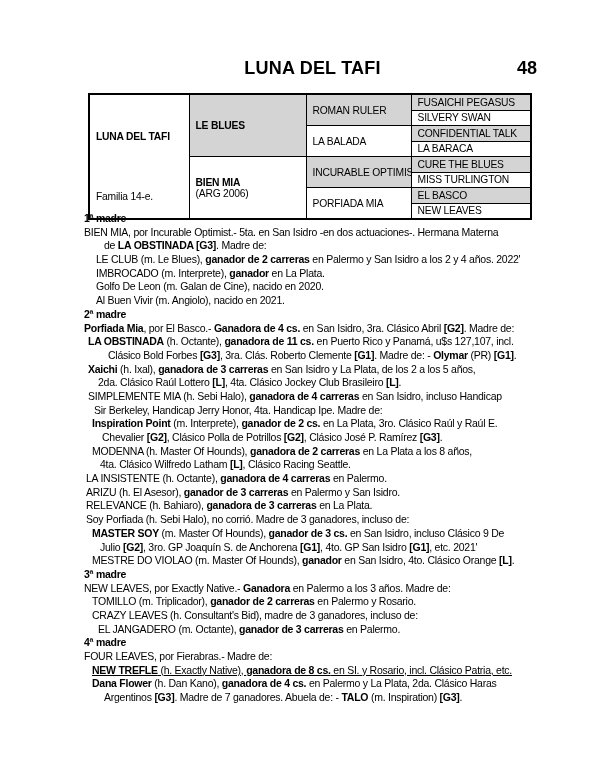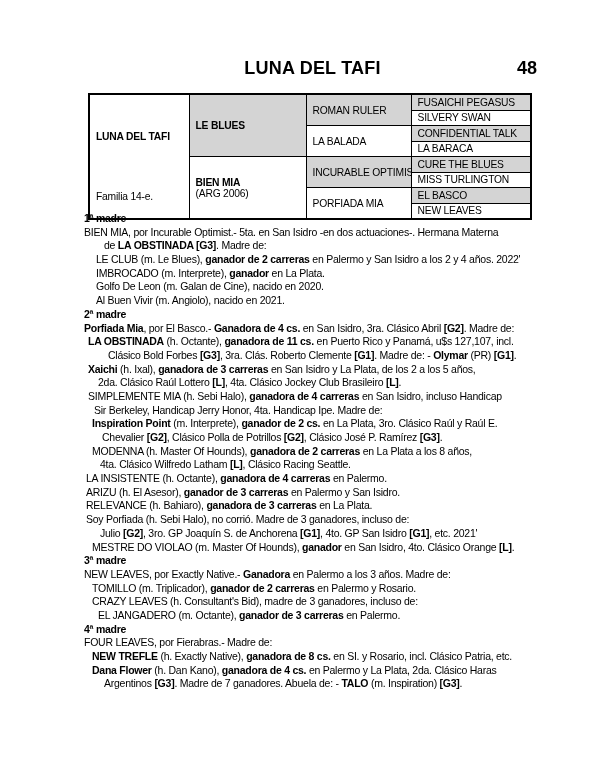--- a/index.html
+++ b/index.html
@@ -119,26 +119,27 @@
       <div class="line" style="padding-left: 4px;"><span>SIMPLEMENTE MIA (h. Sebi Halo), </span><span class="b">ganadora de 4 carreras</span><span> en San Isidro, incluso Handicap</span></div>
       <div class="line" style="padding-left: 10px;"><span>Sir Berkeley, Handicap Jerry Honor, 4ta. Handicap Ipe. Madre de:</span></div>
       <div class="line" style="padding-left: 8px;"><span class="b">Inspiration Point</span><span> (m. Interprete), </span><span class="b">ganador de 2 cs.</span><span> en La Plata, 3ro. Clásico Raúl y Raúl E.</span></div>
       <div class="line" style="padding-left: 18px;"><span>Chevalier </span><span class="b">[G2]</span><span>, Clásico Polla de Potrillos </span><span class="b">[G2]</span><span>, Clásico José P. Ramírez </span><span class="b">[G3]</span><span>.</span></div>
       <div class="line" style="padding-left: 8px;"><span>MODENNA (h. Master Of Hounds), </span><span class="b">ganadora de 2 carreras</span><span> en La Plata a los 8 años,</span></div>
       <div class="line" style="padding-left: 16px;"><span>4ta. Clásico Wilfredo Latham </span><span class="b">[L]</span><span>, Clásico Racing Seattle.</span></div>
       <div class="line" style="padding-left: 2px;"><span>LA INSISTENTE (h. Octante), </span><span class="b">ganadora de 4 carreras</span><span> en Palermo.</span></div>
       <div class="line" style="padding-left: 2px;"><span>ARIZU (h. El Asesor), </span><span class="b">ganador de 3 carreras</span><span> en Palermo y San Isidro.</span></div>
       <div class="line" style="padding-left: 2px;"><span>RELEVANCE (h. Bahiaro), </span><span class="b">ganadora de 3 carreras</span><span> en La Plata.</span></div>
       <div class="line" style="padding-left: 2px;"><span>Soy Porfiada (h. Sebi Halo), no corrió. Madre de 3 ganadores, incluso de:</span></div>
+      <div class="line" style="padding-left: 8px;"><span class="b">MASTER SOY</span><span> (m. Master Of Hounds), </span><span class="b">ganador de 3 cs.</span><span> en San Isidro, incluso Clásico 9 De</span></div>
       <div class="line" style="padding-left: 16px;"><span>Julio </span><span class="b">[G2]</span><span>, 3ro. GP Joaquín S. de Anchorena </span><span class="b">[G1]</span><span>, 4to. GP San Isidro </span><span class="b">[G1]</span><span>, etc. 2021'</span></div>
       <div class="line" style="padding-left: 8px;"><span>MESTRE DO VIOLAO (m. Master Of Hounds), </span><span class="b">ganador</span><span> en San Isidro, 4to. Clásico Orange </span><span class="b">[L]</span><span>.</span></div>
       <div class="line" style="padding-left: 0px;"><span class="b">3ª madre</span></div>
       <div class="line" style="padding-left: 0px;"><span>NEW LEAVES, por Exactly Native.- </span><span class="b">Ganadora</span><span> en Palermo a los 3 años. Madre de:</span></div>
       <div class="line" style="padding-left: 8px;"><span>TOMILLO (m. Triplicador), </span><span class="b">ganador de 2 carreras</span><span> en Palermo y Rosario.</span></div>
       <div class="line" style="padding-left: 8px;"><span>CRAZY LEAVES (h. Consultant's Bid), madre de 3 ganadores, incluso de:</span></div>
       <div class="line" style="padding-left: 14px;"><span>EL JANGADERO (m. Octante), </span><span class="b">ganador de 3 carreras</span><span> en Palermo.</span></div>
       <div class="line" style="padding-left: 0px;"><span class="b">4ª madre</span></div>
       <div class="line" style="padding-left: 0px;"><span>FOUR LEAVES, por Fierabras.- Madre de:</span></div>
-      <div class="line" style="padding-left: 8px;"><span class="b">NEW TREFLE</span><span> (h. Exactly Native), </span><span class="b">ganadora de 8 cs.</span><span> en SI. y Rosario, incl. Clásico Patria, etc.</span></div>
+      <div class="line" style="padding-left: 8px; text-decoration: underline;"><span class="b">NEW TREFLE</span><span> (h. Exactly Native), </span><span class="b">ganadora de 8 cs.</span><span> en SI. y Rosario, incl. Clásico Patria, etc.</span></div>
       <div class="line" style="padding-left: 8px;"><span class="b">Dana Flower</span><span> (h. Dan Kano), </span><span class="b">ganadora de 4 cs.</span><span> en Palermo y La Plata, 2da. Clásico Haras</span></div>
       <div class="line" style="padding-left: 20px;"><span>Argentinos </span><span class="b">[G3]</span><span>. Madre de 7 ganadores. Abuela de: - </span><span class="b">TALO</span><span> (m. Inspiration) </span><span class="b">[G3]</span><span>.</span></div>
     </div>
 </div>
 
 </body></html>

